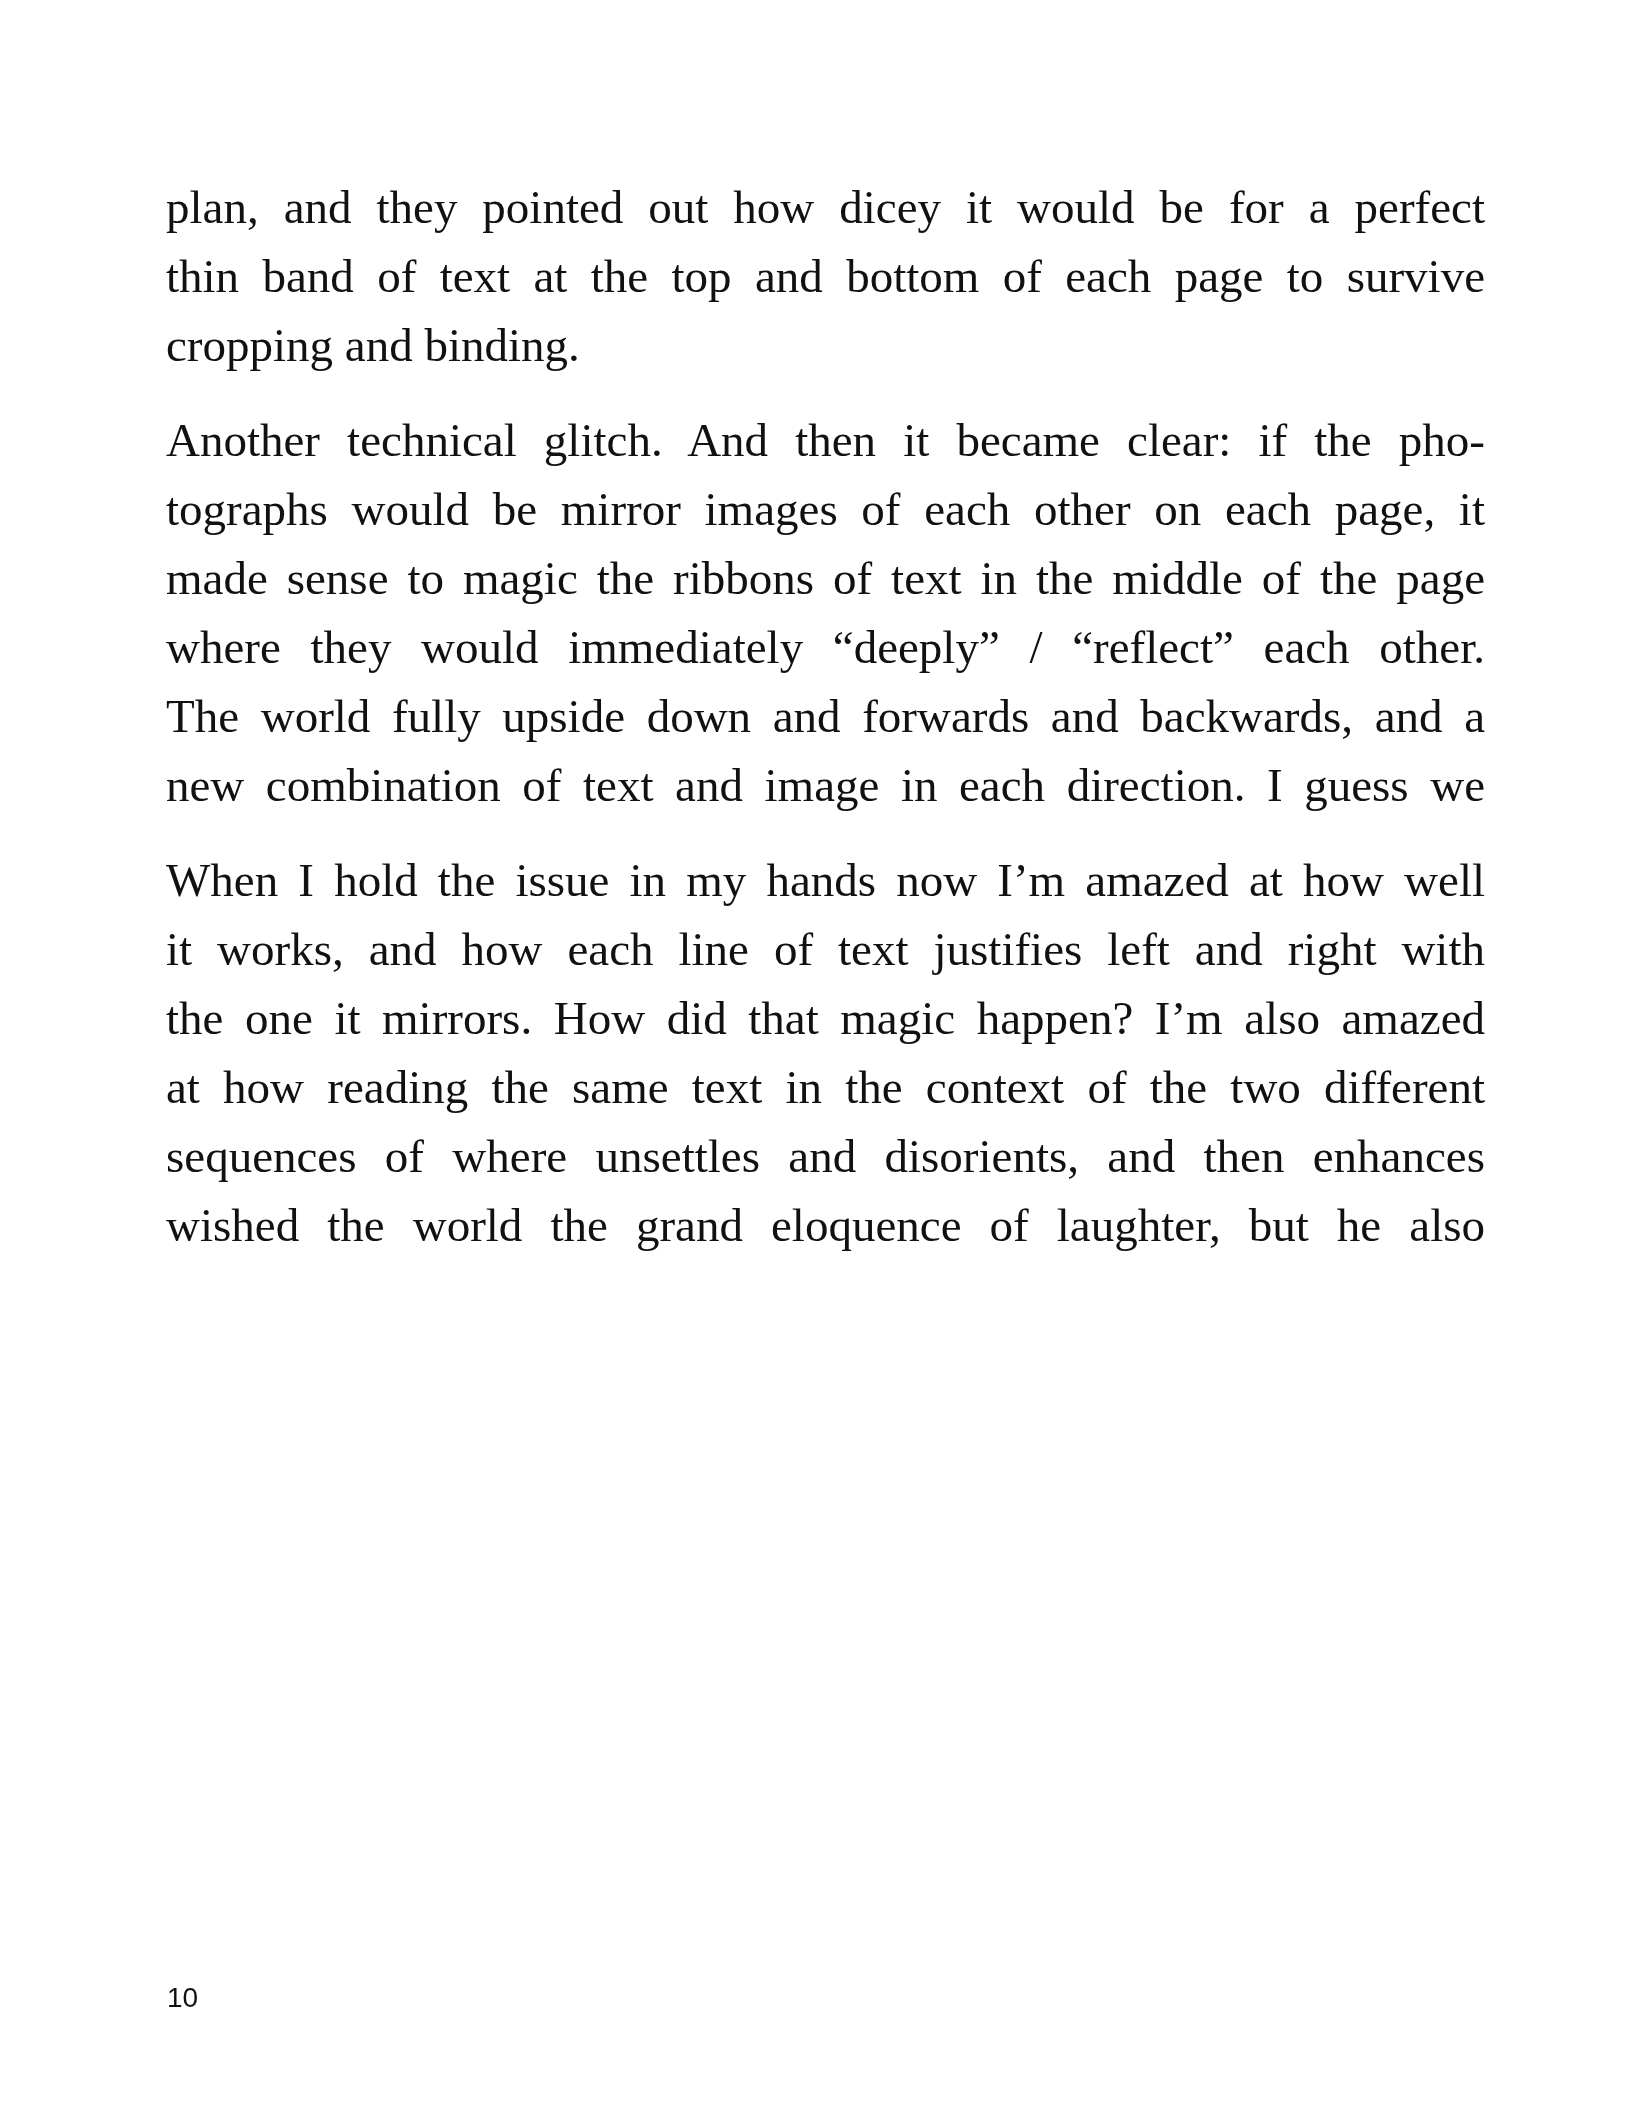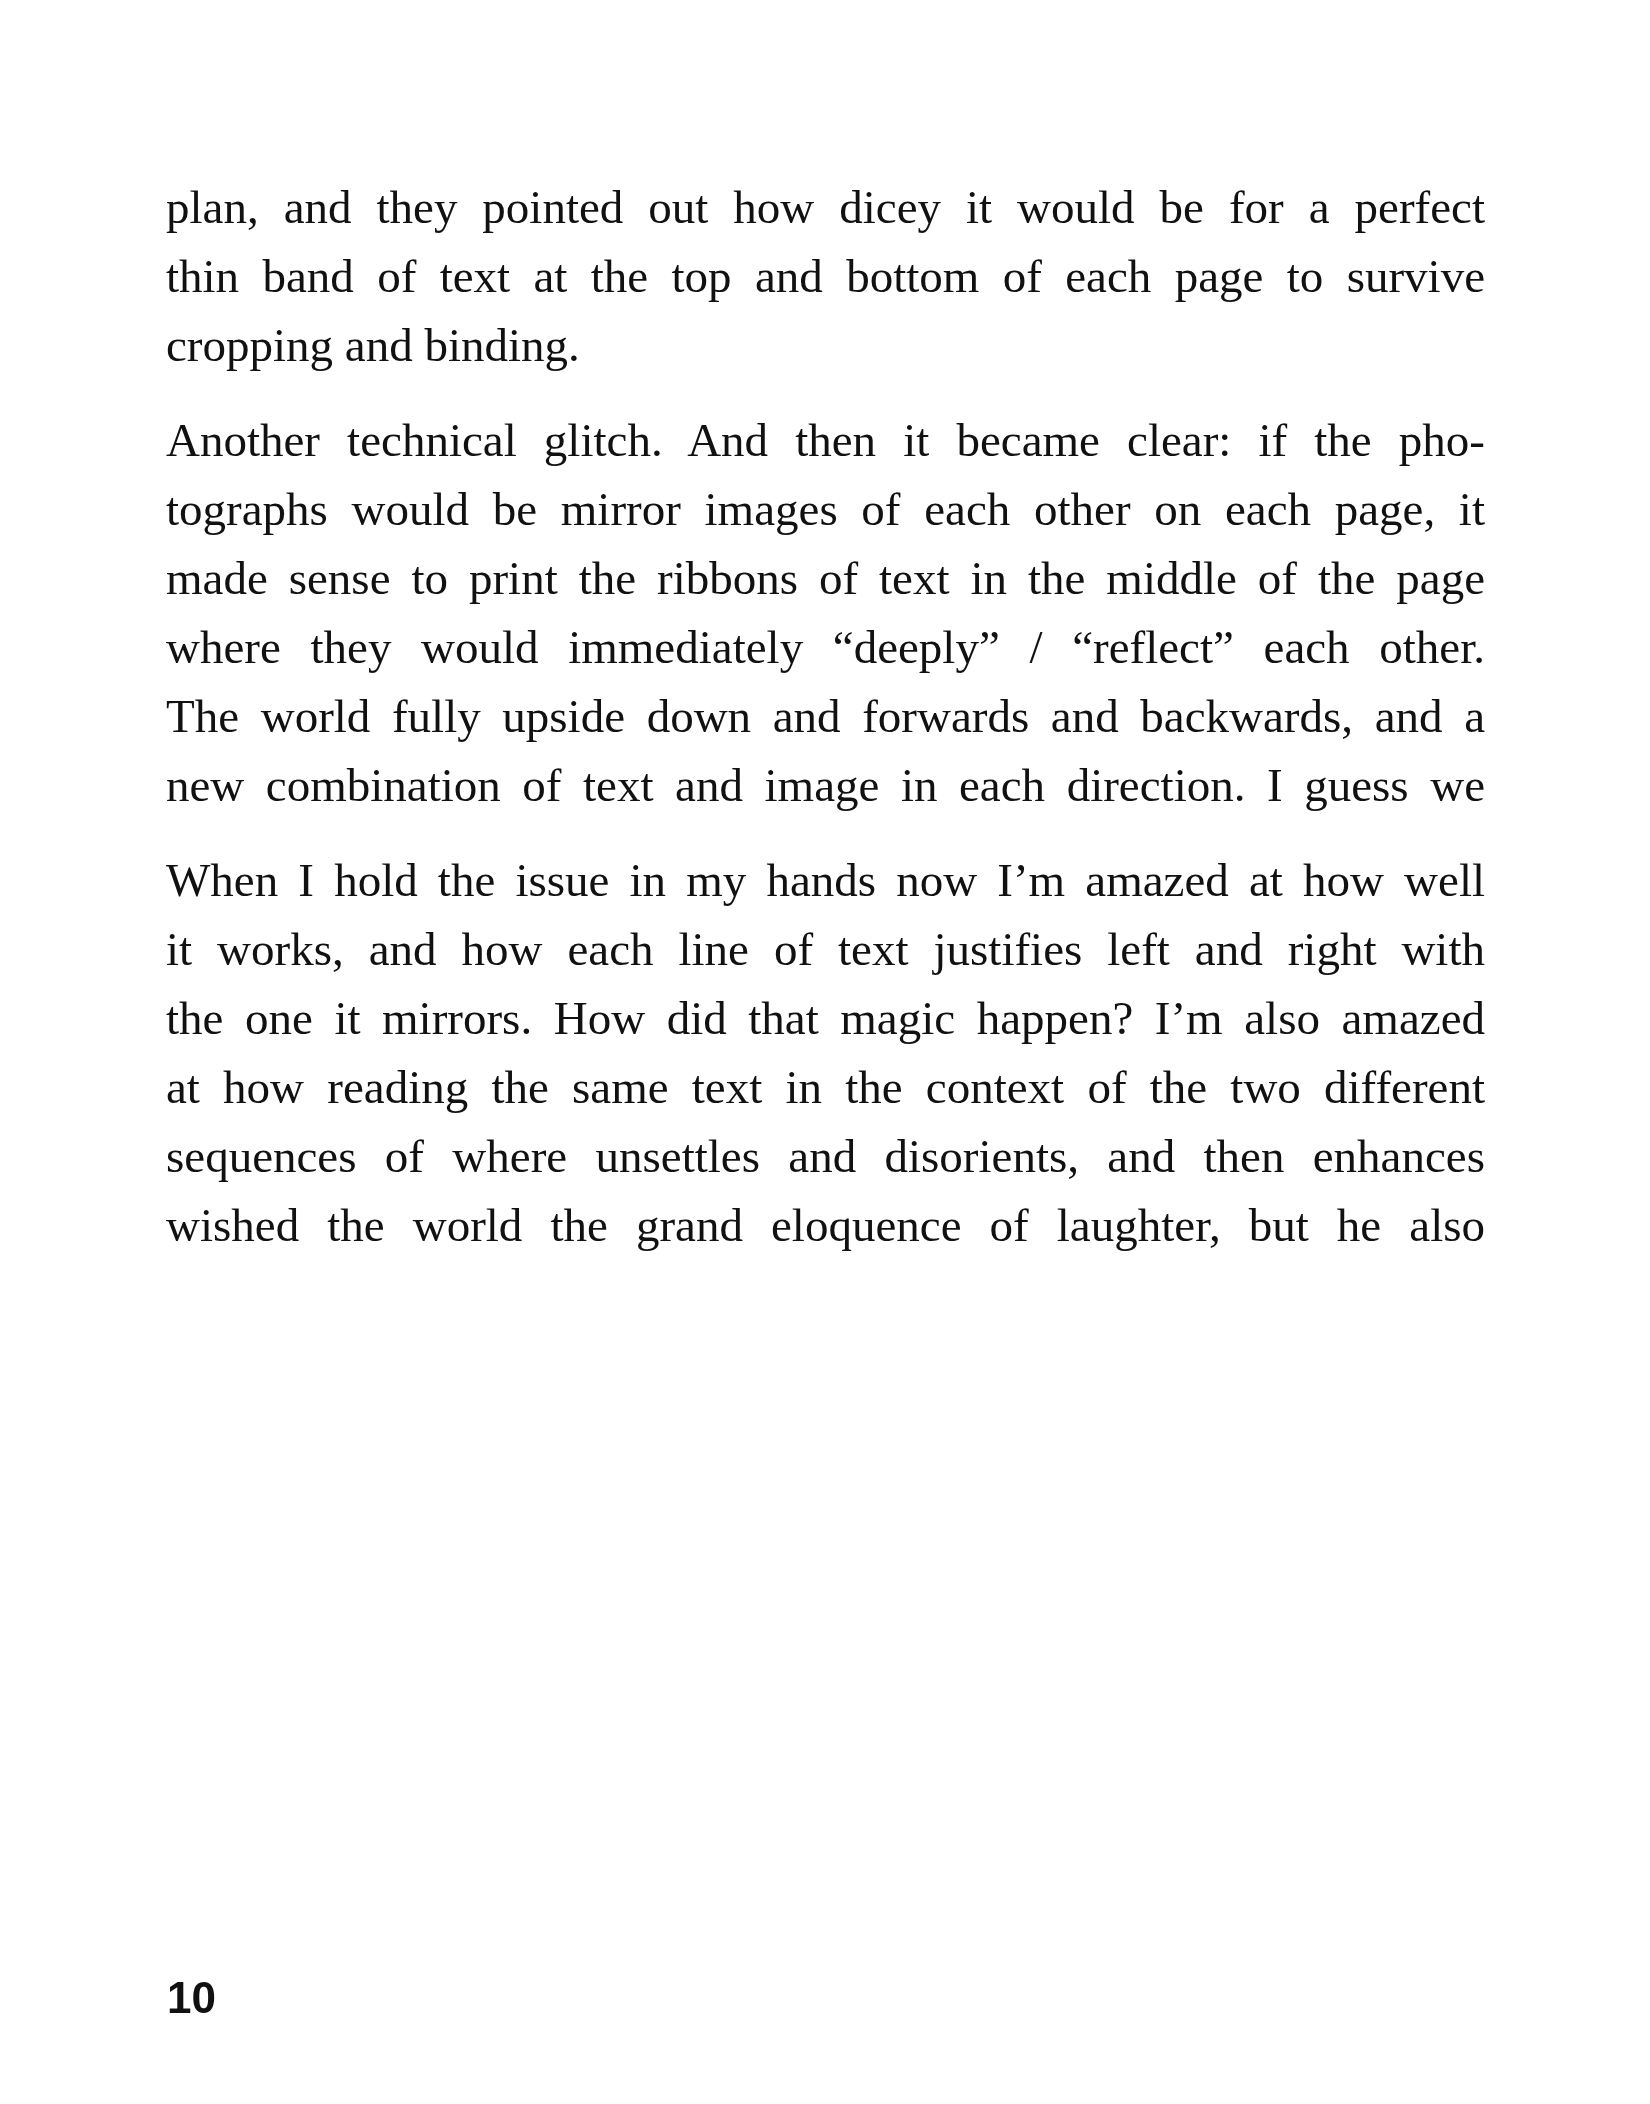--- a/index.html
+++ b/index.html
@@ -44,41 +44,41 @@
     }
     .line.last {
       text-align-last: left;
     }
     .page-number {
       position: absolute;
       left: 167px;
       top: 1960px;
       color: #111111;
       font-family: "Liberation Sans", "DejaVu Sans", sans-serif;
-      font-size: 44px;
+      font-size: 28px;
       line-height: 40px;
-      font-weight: bold;
+      font-weight: normal;
     }
   </style>
 </head>
 <body>
 
 <div class="page">
   <div class="text-column">
 
     <div class="paragraph">
       <span class="line">plan, and they pointed out how dicey it would be for a perfect</span>
       <span class="line">thin band of text at the top and bottom of each page to survive</span>
       <span class="line last">cropping and binding.</span>
     </div>
 
     <div class="paragraph">
       <span class="line">Another technical glitch. And then it became clear: if the pho-</span>
       <span class="line">tographs would be mirror images of each other on each page, it</span>
-      <span class="line">made sense to print the ribbons of text in the middle of the page</span>
+      <span class="line">made sense to magic the ribbons of text in the middle of the page</span>
       <span class="line">where they would immediately “deeply” / “reflect” each other.</span>
       <span class="line">The world fully upside down and forwards and backwards, and a</span>
       <span class="line">new combination of text and image in each direction. I guess we</span>
     </div>
 
     <div class="paragraph">
       <span class="line">When I hold the issue in my hands now I’m amazed at how well</span>
       <span class="line">it works, and how each line of text justifies left and right with</span>
       <span class="line">the one it mirrors. How did that magic happen? I’m also amazed</span>
       <span class="line">at how reading the same text in the context of the two different</span>

